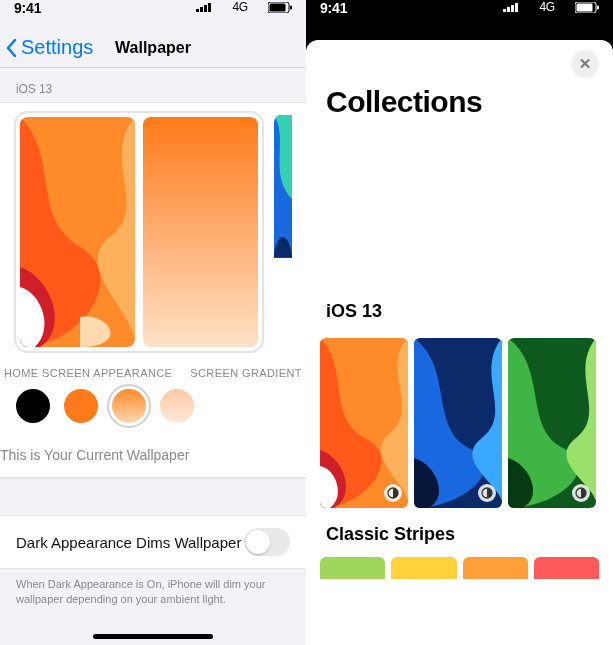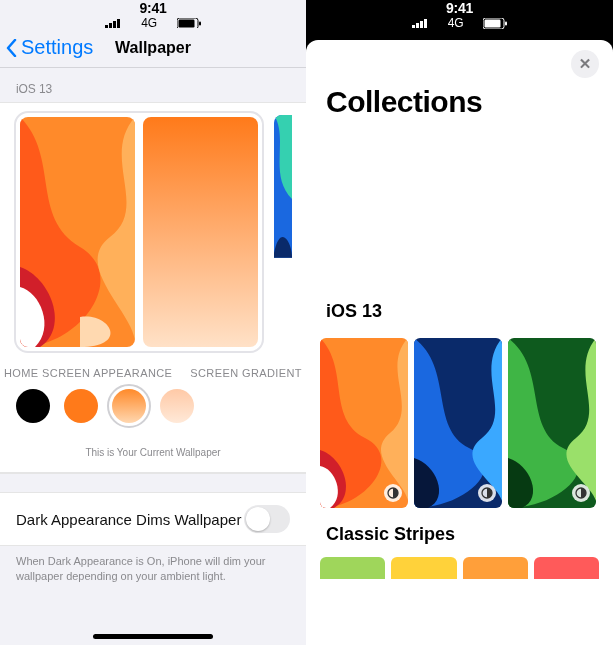--- a/index.html
+++ b/index.html
@@ -3,21 +3,21 @@
 <meta charset="utf-8">
 <style>
 * { margin: 0; padding: 0; box-sizing: border-box; font-family: -apple-system, "SF Pro Text", "Helvetica Neue", Helvetica, Arial, sans-serif; -webkit-font-smoothing: antialiased; }
 body { background: #fff; width: 613px; height: 645px; overflow: hidden; }
 .row { display: flex; }
 .phone { position: relative; overflow: hidden; background: #f2f2f7; }
 .left  { width: 306px; height: 645px; }
 .right { width: 307px; height: 645px; background: #000; }
 
 
-.status { height: 28px; display: flex; align-items: center; justify-content: space-between; padding: 0 14px; font-size: 14px; font-weight: 600; letter-spacing: -0.2px; flex-direction: column; }
+.status { height: 28px; display: flex; align-items: flex-start; justify-content: space-between; padding: 0 14px; font-size: 14px; font-weight: 600; letter-spacing: -0.2px; }
 .status .sigs { display: flex; align-items: center; gap: 20px; font-size: 12px; font-weight: 500; }
 .status svg { display: block; }
 .right .status, .right .status .sigs { color: #fff; }
 .left  .status, .left  .status .sigs { color: #000; }
 
 
 .nav { height: 40px; display: flex; align-items: center; position: relative; border-bottom: 1px solid rgba(0,0,0,.12); background: #f2f2f7; }
 .nav .back { display: flex; align-items: center; gap: 3px; color: #007aff; font-size: 20px; padding-left: 6px; }
 .nav .back svg { width: 12px; height: 18px; }
 .nav .title { position: absolute; left: 0; right: 0; text-align: center; font-size: 16px; font-weight: 600; pointer-events: none; }
@@ -37,23 +37,23 @@
 .hsa-row span { font-size: 11px; letter-spacing: .4px; color: #8a8a8e; }
 
 .swatches { background: #fff; padding: 10px 16px 14px; display: flex; gap: 14px; align-items: center; }
 .sw { width: 34px; height: 34px; border-radius: 50%; position: relative; }
 .sw.sel::after { content: ""; position: absolute; inset: -5px; border: 2px solid #d0d0d4; border-radius: 50%; }
 .sw-black { background: #000; }
 .sw-orange { background: #ff7a1a; }
 .sw-orange-lg { background: linear-gradient(180deg,#ff8a2a,#ffd7b0); }
 .sw-orange-pale { background: linear-gradient(180deg,#ffc9a6,#ffe9d8); }
 
-.caption { background: #fff; text-align: center; padding: 10px 0 14px; font-size: 10px; color: #8a8a8e; border-bottom: 1px solid rgba(0,0,0,.1); }
-
-.toggle-row { background: #fff; padding: 12px 16px; display: flex; align-items: center; justify-content: space-between; border-top: 1px solid rgba(0,0,0,.1); border-bottom: 1px solid rgba(0,0,0,.1); margin-top: 18px; }
+.caption { background: #fff; text-align: left; padding: 10px 0 14px; font-size: 14px; color: #8a8a8e; border-bottom: 1px solid rgba(0,0,0,.1); }
+
+.toggle-row { background: #fff; padding: 12px 16px; display: flex; align-items: center; justify-content: space-between; border-top: 1px solid rgba(0,0,0,.1); border-bottom: 1px solid rgba(0,0,0,.1); margin-top: 36px; }
 .toggle-row .lbl { font-size: 15px; color: #111; }
 .switch { width: 46px; height: 28px; background: #e9e9eb; border-radius: 14px; position: relative; }
 .switch::after { content: ""; position: absolute; top: 2px; left: 2px; width: 24px; height: 24px; background: #fff; border-radius: 50%; box-shadow: 0 1px 2px rgba(0,0,0,.25); }
 
 .footnote { font-size: 11px; color: #8a8a8e; padding: 8px 16px 14px; line-height: 1.35; }
 
 .home-ind { position: absolute; bottom: 6px; left: 50%; transform: translateX(-50%); width: 120px; height: 5px; background: #000; border-radius: 3px; }
 .right .home-ind { background: #fff; }
 
 

